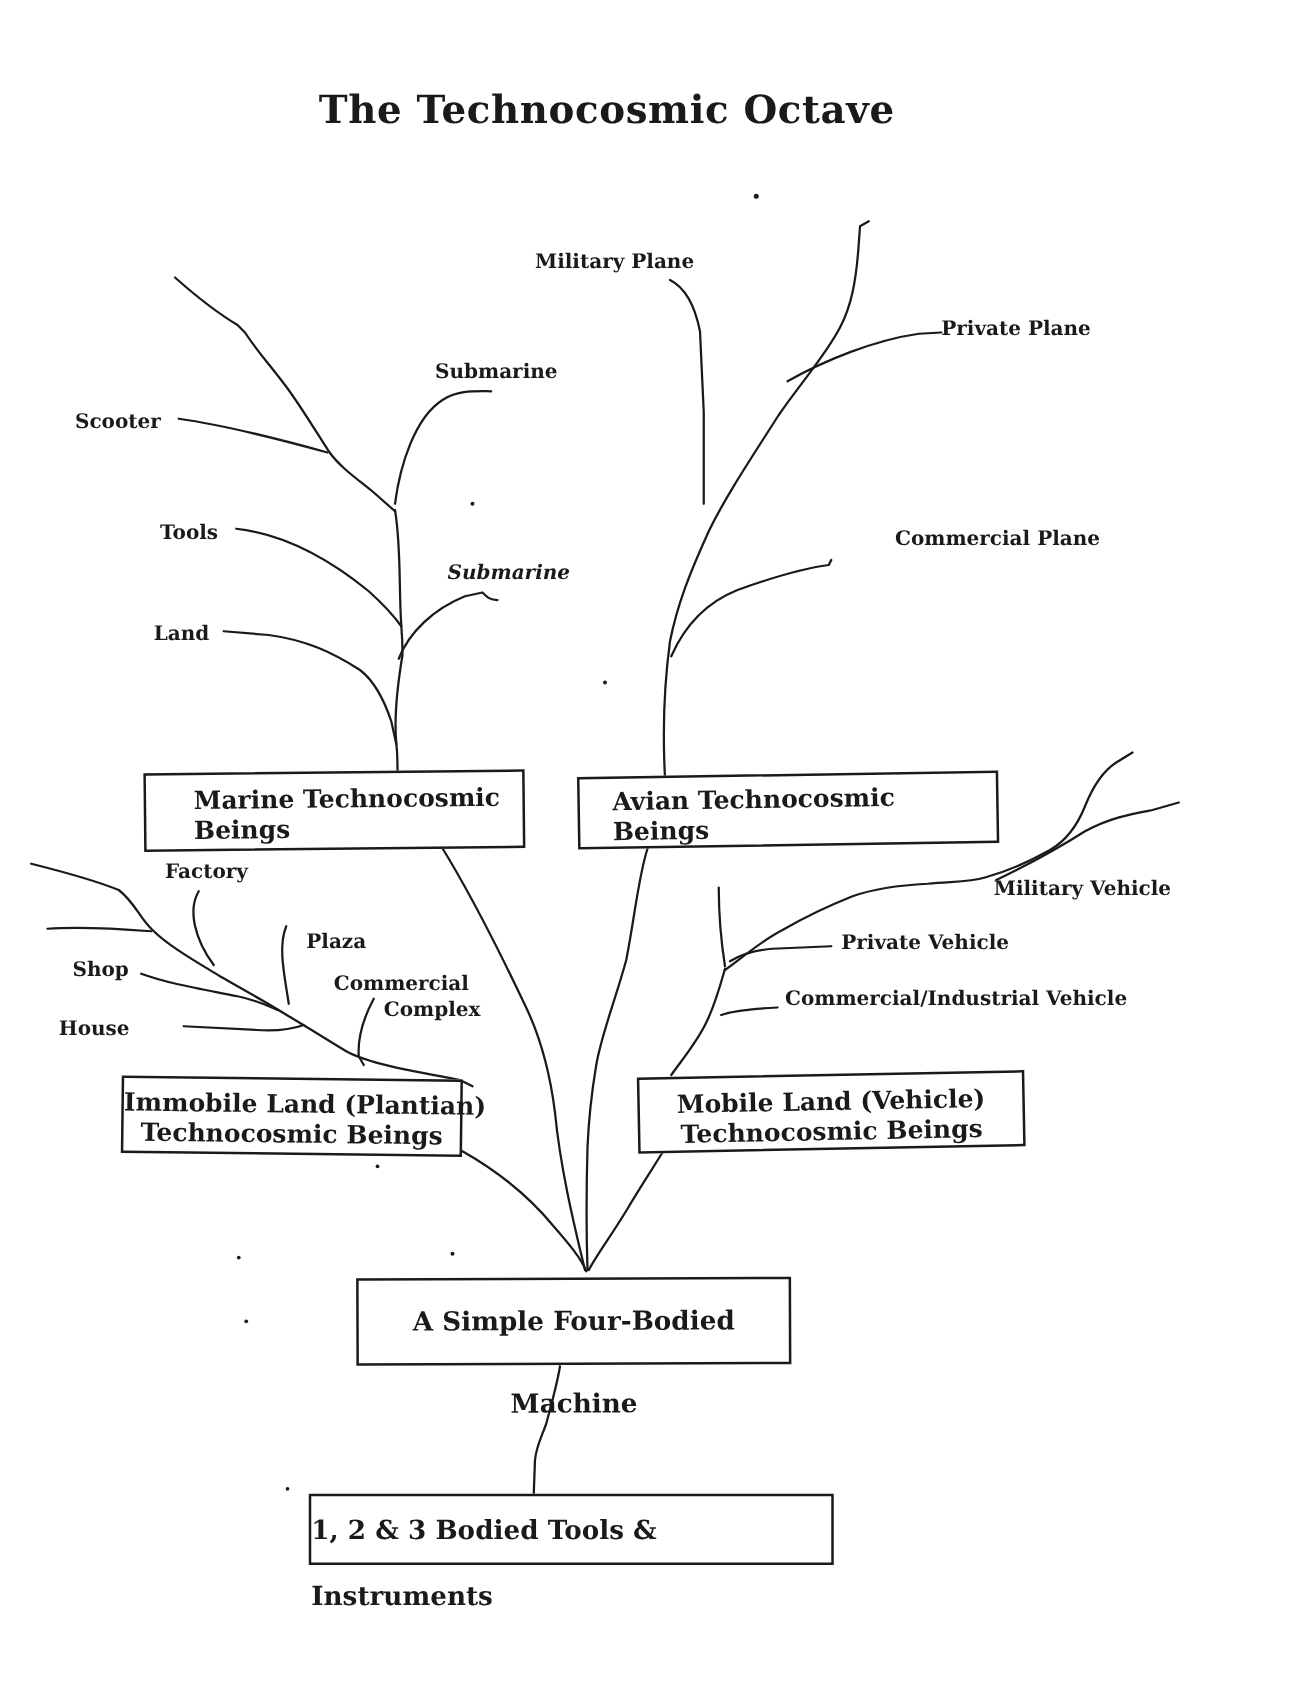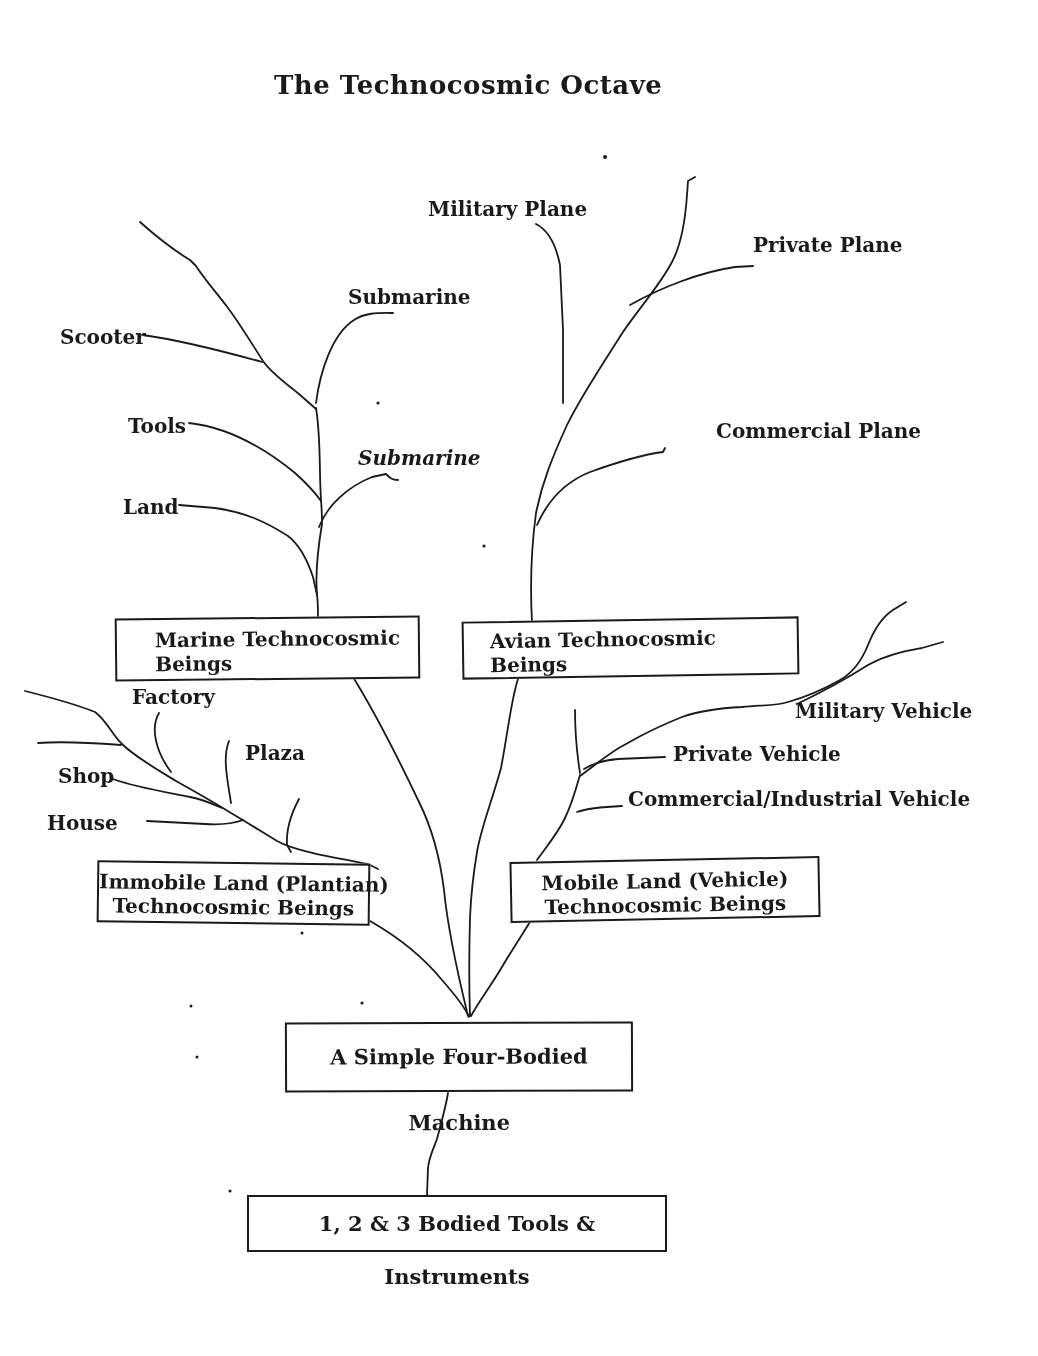--- a/index.html
+++ b/index.html
@@ -5,38 +5,38 @@
   html,body{margin:0;padding:0;background:#e8e8e8;}
   .page{
     position:relative;width:1038px;height:1356px;margin:0 auto;
     background:#ffffff;overflow:hidden;
     font-family:"DejaVu Serif","Liberation Serif",serif;
     color:#1a1a1a;
   }
   svg.lines{position:absolute;left:0;top:0;z-index:1;}
   .title{
     position:absolute;left:255px;top:70px;z-index:3;
-    font-size:26px;font-weight:bold;letter-spacing:0.5px;white-space:nowrap;margin-left:19px;
+    font-size:31px;font-weight:bold;letter-spacing:0.5px;white-space:nowrap;
   }
   .nlabel{
-    position:absolute;z-index:3;font-size:20px;font-weight:bold;
+    position:absolute;z-index:3;font-size:16px;font-weight:bold;
     white-space:nowrap;line-height:22px;
   }
   .cc-line2{margin-left:40px;}
   .cbox{
     position:absolute;z-index:2;background:#ffffff;
     border:2px solid #1a1a1a;font-size:20px;font-weight:bold;line-height:24px;
   }
   .cbox .bl{white-space:nowrap;}
   .box-marine{left:115px;top:617px;width:263px;height:51px;padding:8px 0 0 38px;transform:rotate(-0.6deg);}
   .box-avian{left:462px;top:619px;width:307px;height:48px;padding:6px 0 0 26px;transform:rotate(-0.9deg);}
   .box-immobile{left:97px;top:862px;width:269px;height:51px;padding:7px 0 0 0;text-align:center;transform:rotate(0.7deg);}
   .box-mobile{left:510px;top:859px;width:306px;height:49px;padding:8px 0 0 0;text-align:center;transform:rotate(-1.1deg);}
   .box-machine{left:285px;top:1022px;width:344px;height:66px;text-align:center;font-size:21px;line-height:66px;transform:rotate(-0.2deg);}
-  .box-tools{left:247px;top:1195px;width:416px;height:53px;text-align:center;font-size:21px;line-height:53px;}
+  .box-tools{left:247px;top:1195px;width:416px;height:53px;font-size:21px;line-height:53px;}
 </style>
 </head>
 <body>
 
 <div class="page">
 
   <svg class="lines" width="1038" height="1356" viewBox="0 0 1038 1356" fill="none" stroke="#1a1a1a" stroke-width="1.8" stroke-linecap="round" stroke-linejoin="round">
 
     <path d="M140,222 C158,238 175,251 190,260 L196,266 C205,280 216,292 228,308 C240,324 252,344 263,361 C272,374 287,384 299,394 L316,409"></path>
     <path d="M316,408 C321,438 319,470 321,500 C322,512 322,518 322,524 C318,548 315,572 317,594 C318,603 318,610 318,617"></path>
@@ -81,31 +81,35 @@
       <circle cx="191" cy="1006" r="1.5"></circle>
       <circle cx="197" cy="1057" r="1.5"></circle>
       <circle cx="302" cy="933" r="1.5"></circle>
       <circle cx="230" cy="1191" r="1.5"></circle>
     </g>
   </svg>
 
   <div class="title">The Technocosmic Octave</div>
 
   <div class="nlabel" style="left:428px;top:198px;">Military Plane</div>
-  <div class="nlabel" style="left:753px;top:234px;">Private Plane</div>
+  <div class="nlabel" style="left:753px;top:252px;">Private Plane</div>
   <div class="nlabel" style="left:348px;top:286px;">Submarine</div>
   <div class="nlabel" style="left:60px;top:326px;">Scooter</div>
   <div class="nlabel" style="left:128px;top:415px;">Tools</div>
   <div class="nlabel" style="left:358px;top:447px;font-style:italic;">Submarine</div>
   <div class="nlabel" style="left:123px;top:496px;">Land</div>
   <div class="nlabel" style="left:670px;top:420px;margin-left:46px;">Commercial Plane</div>
   <div class="nlabel" style="left:132px;top:686px;">Factory</div>
   <div class="nlabel" style="left:245px;top:715px;margin-top:27px;">Plaza</div>
   <div class="nlabel" style="left:58px;top:765px;">Shop</div>
   <div class="nlabel" style="left:47px;top:812px;">House</div>
+  <div class="nlabel" style="left:267px;top:776px;line-height:21px;">
+    <div>Commercial</div>
+    <div class="cc-line2">Complex</div>
+  </div>
   <div class="nlabel" style="left:795px;top:700px;">Military Vehicle</div>
   <div class="nlabel" style="left:673px;top:743px;">Private Vehicle</div>
   <div class="nlabel" style="left:628px;top:788px;">Commercial/Industrial Vehicle</div>
 
   <div class="cbox box-marine">
     <div class="bl">Marine Technocosmic</div>
     <div class="bl">Beings</div>
   </div>
   <div class="cbox box-avian">
     <div class="bl">Avian Technocosmic</div>

